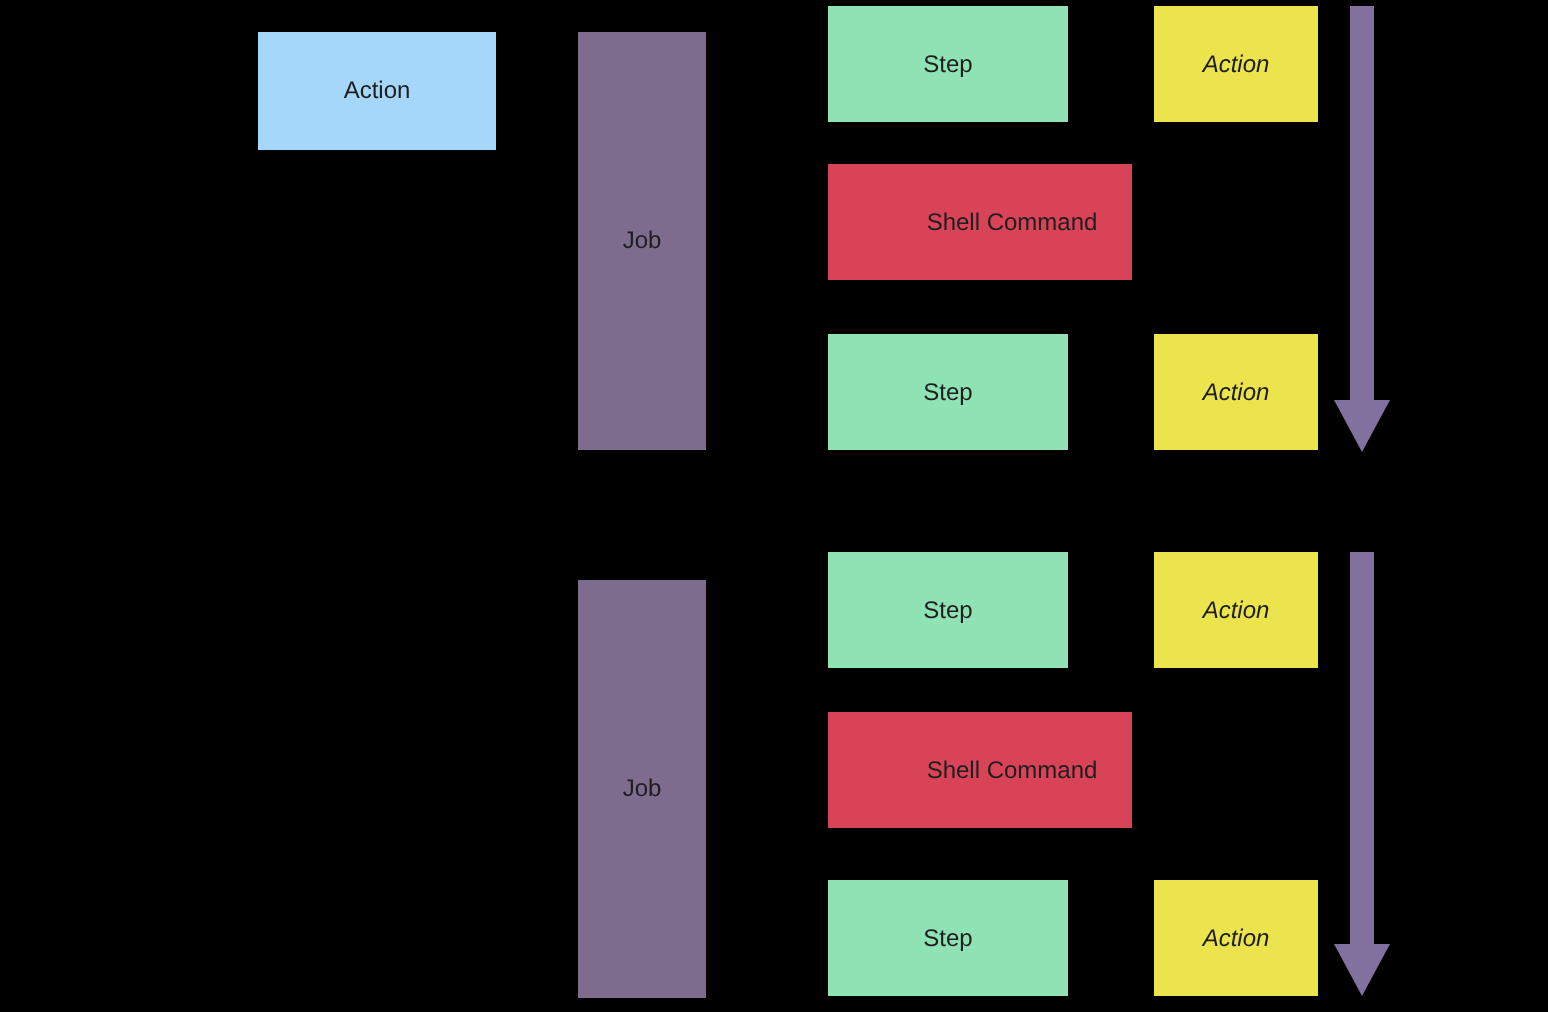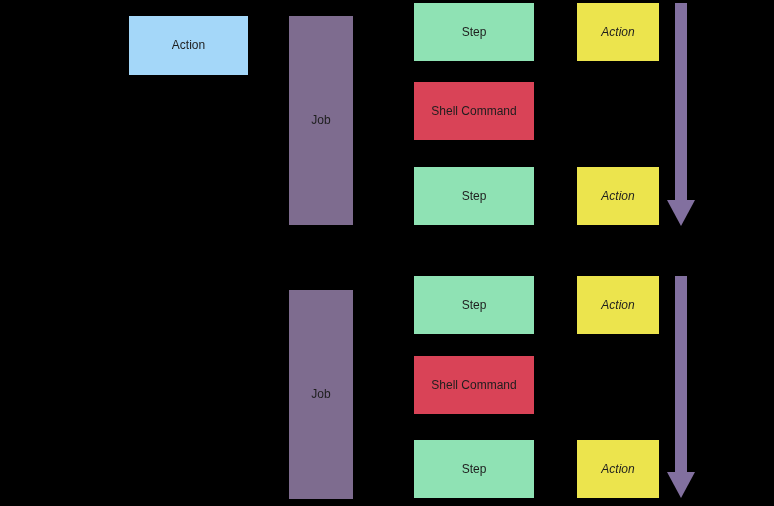--- a/index.html
+++ b/index.html
@@ -23,21 +23,21 @@
     align-items: center;
     justify-content: center;
     text-align: center;
     font-size: 12px;
     line-height: 1.2;
     color: var(--color-text, #1e1e1e);
   }
   .node-event  { background: var(--color-event,  #a4d7f9); }
   .node-job    { background: var(--color-job,    #7e6c8f); justify-content: center; }
   .node-step   { background: var(--color-step,   #8fe2b4); }
-  .node-shell  { background: var(--color-shell,  #d94357); }
+  .node-shell  { background: var(--color-shell,  #d94357); padding-left: 32px; }
   .node-action { background: var(--color-action, #ece44d); font-style: italic; }
 
   
   .g1-event   { left: 129px; top:  16px; width: 119px; height:  59px; }
   .g1-job     { left: 289px; top:  16px; width:  64px; height: 209px; }
   .g1-step1   { left: 414px; top:   3px; width: 120px; height:  58px; }
   .g1-shell   { left: 414px; top:  82px; width: 120px; height:  58px; }
   .g1-step2   { left: 414px; top: 167px; width: 120px; height:  58px; }
   .g1-action1 { left: 577px; top:   3px; width:  82px; height:  58px; }
   .g1-action2 { left: 577px; top: 167px; width:  82px; height:  58px; }

